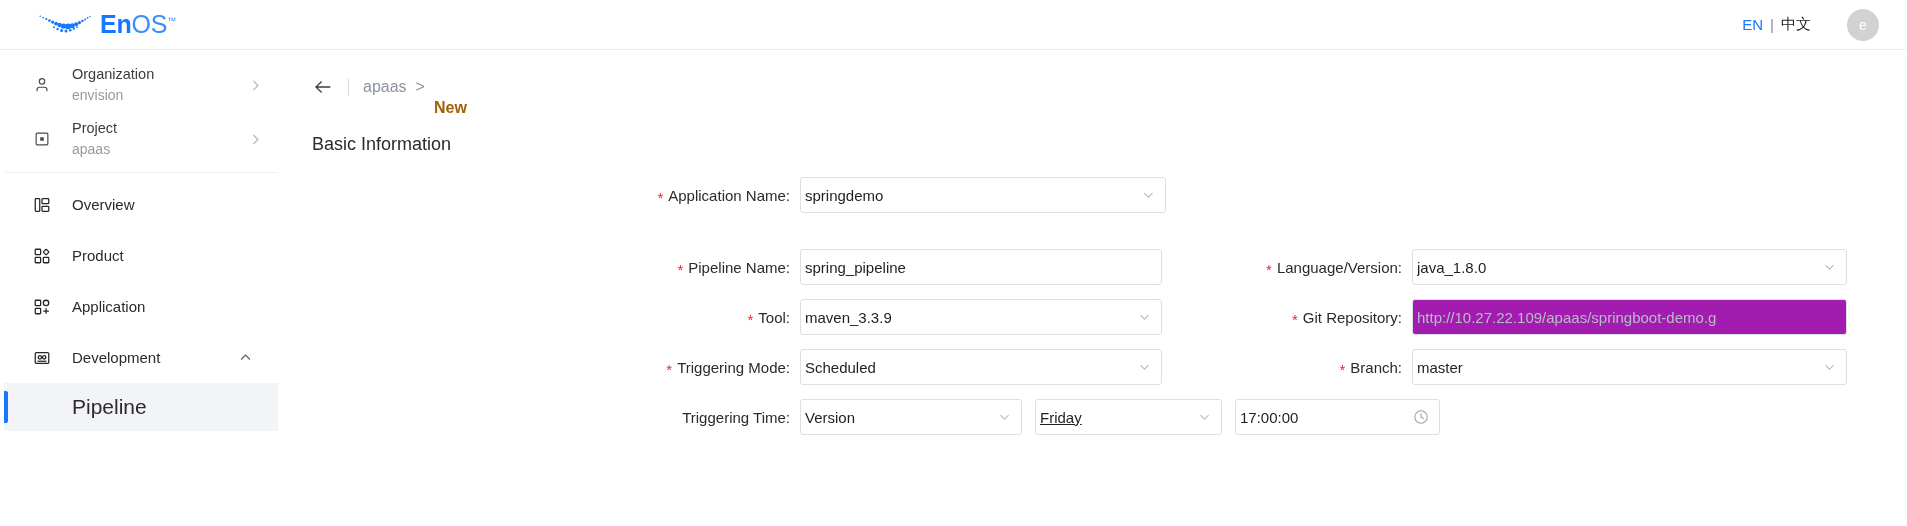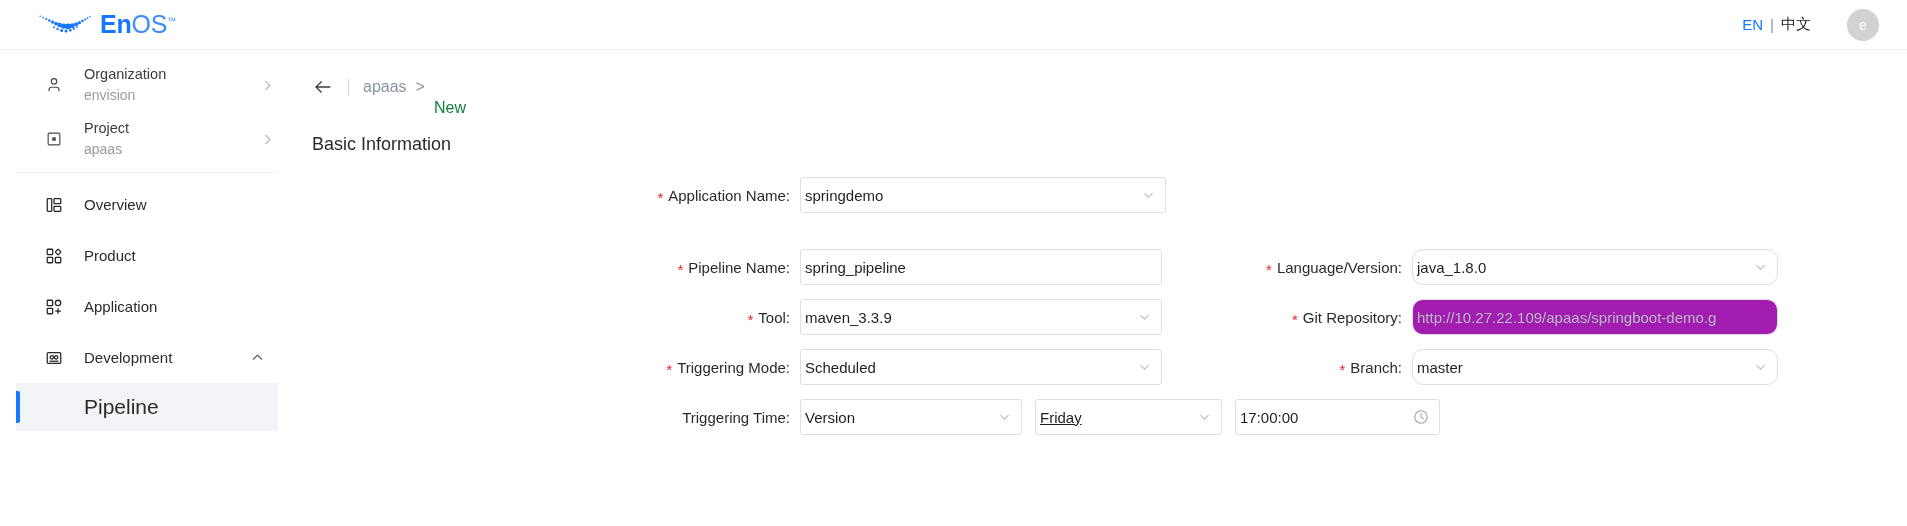--- a/index.html
+++ b/index.html
@@ -40,21 +40,21 @@
   .lang-cn { color: #1f1f1f; cursor: pointer; }
   .avatar {
     width: 32px; height: 32px; border-radius: 50%;
     background: #d2d2d2; color: #ffffff;
     display: flex; align-items: center; justify-content: center;
     font-size: 14px; margin-left: 36px; cursor: pointer;
   }
 
   
   .sidebar {
-    position: absolute; top: 50px; left: 16px;
+    position: absolute; top: 50px; left: 4px;
     width: 277px; height: 476px;
     background: #ffffff;
     border-right: 1px solid #e8e8e8;
   }
   .ctx-block { padding: 8px 0 6px 0; border-bottom: 1px solid #f0f0f0; }
   .ctx-row {
     display: flex; align-items: center;
     height: 54px; padding: 0 18px 0 28px;
     cursor: pointer; position: relative;
   }
@@ -104,21 +104,21 @@
   }
   .breadcrumb {
     display: flex; align-items: center;
     height: 34px; margin: 20px 0 0 34px;
     font-size: 16px;
   }
   .bc-back { color: #3c3c3c; cursor: pointer; display: flex; align-items: center; }
   .bc-divider { width: 1px; height: 17px; background: #d9d9d9; margin: 0 14px; }
   .bc-link { color: #8c92a0; cursor: pointer; }
   .bc-sep { color: #8c92a0; margin: 0 9px; }
-  .bc-current { color: #15803d; font-weight: normal; margin-top: 41px; }
+  .bc-current { color: #a16207; font-weight: bold; margin-top: 41px; }
 
   .section-title {
     margin: 30px 0 0 34px;
     font-size: 18px; color: #2b2b2b; font-weight: normal;
   }
 
   .form { margin-top: 22px; position: relative; }
   .row { display: flex; align-items: center; margin-bottom: 14px; }
 
   .label {
@@ -146,21 +146,21 @@
     color: #9aa0ab; display: flex;
   }
 
   
   .lbl-app  { width: 172px; margin-left: 340px; margin-right: 10px; }
   .fld-app  { width: 366px; }
 
   .lbl-l { width: 160px; margin-left: 352px; margin-right: 10px; }
   .fld-l { width: 362px; }
   .lbl-r { width: 190px; margin-left: 50px; margin-right: 10px; }
-  .fld-r { width: 366px; border-radius: 11px; }
+  .fld-r { width: 435px; }
 
   .lbl-time { width: 160px; margin-left: 352px; margin-right: 10px; }
   .fld-t1 { width: 222px; }
   .fld-t2 { width: 187px; margin-left: 13px; text-decoration: underline; }
   .fld-t3 { width: 205px; margin-left: 13px; }
 
   svg { display: block; }
 </style>
 </head>
 <body>

